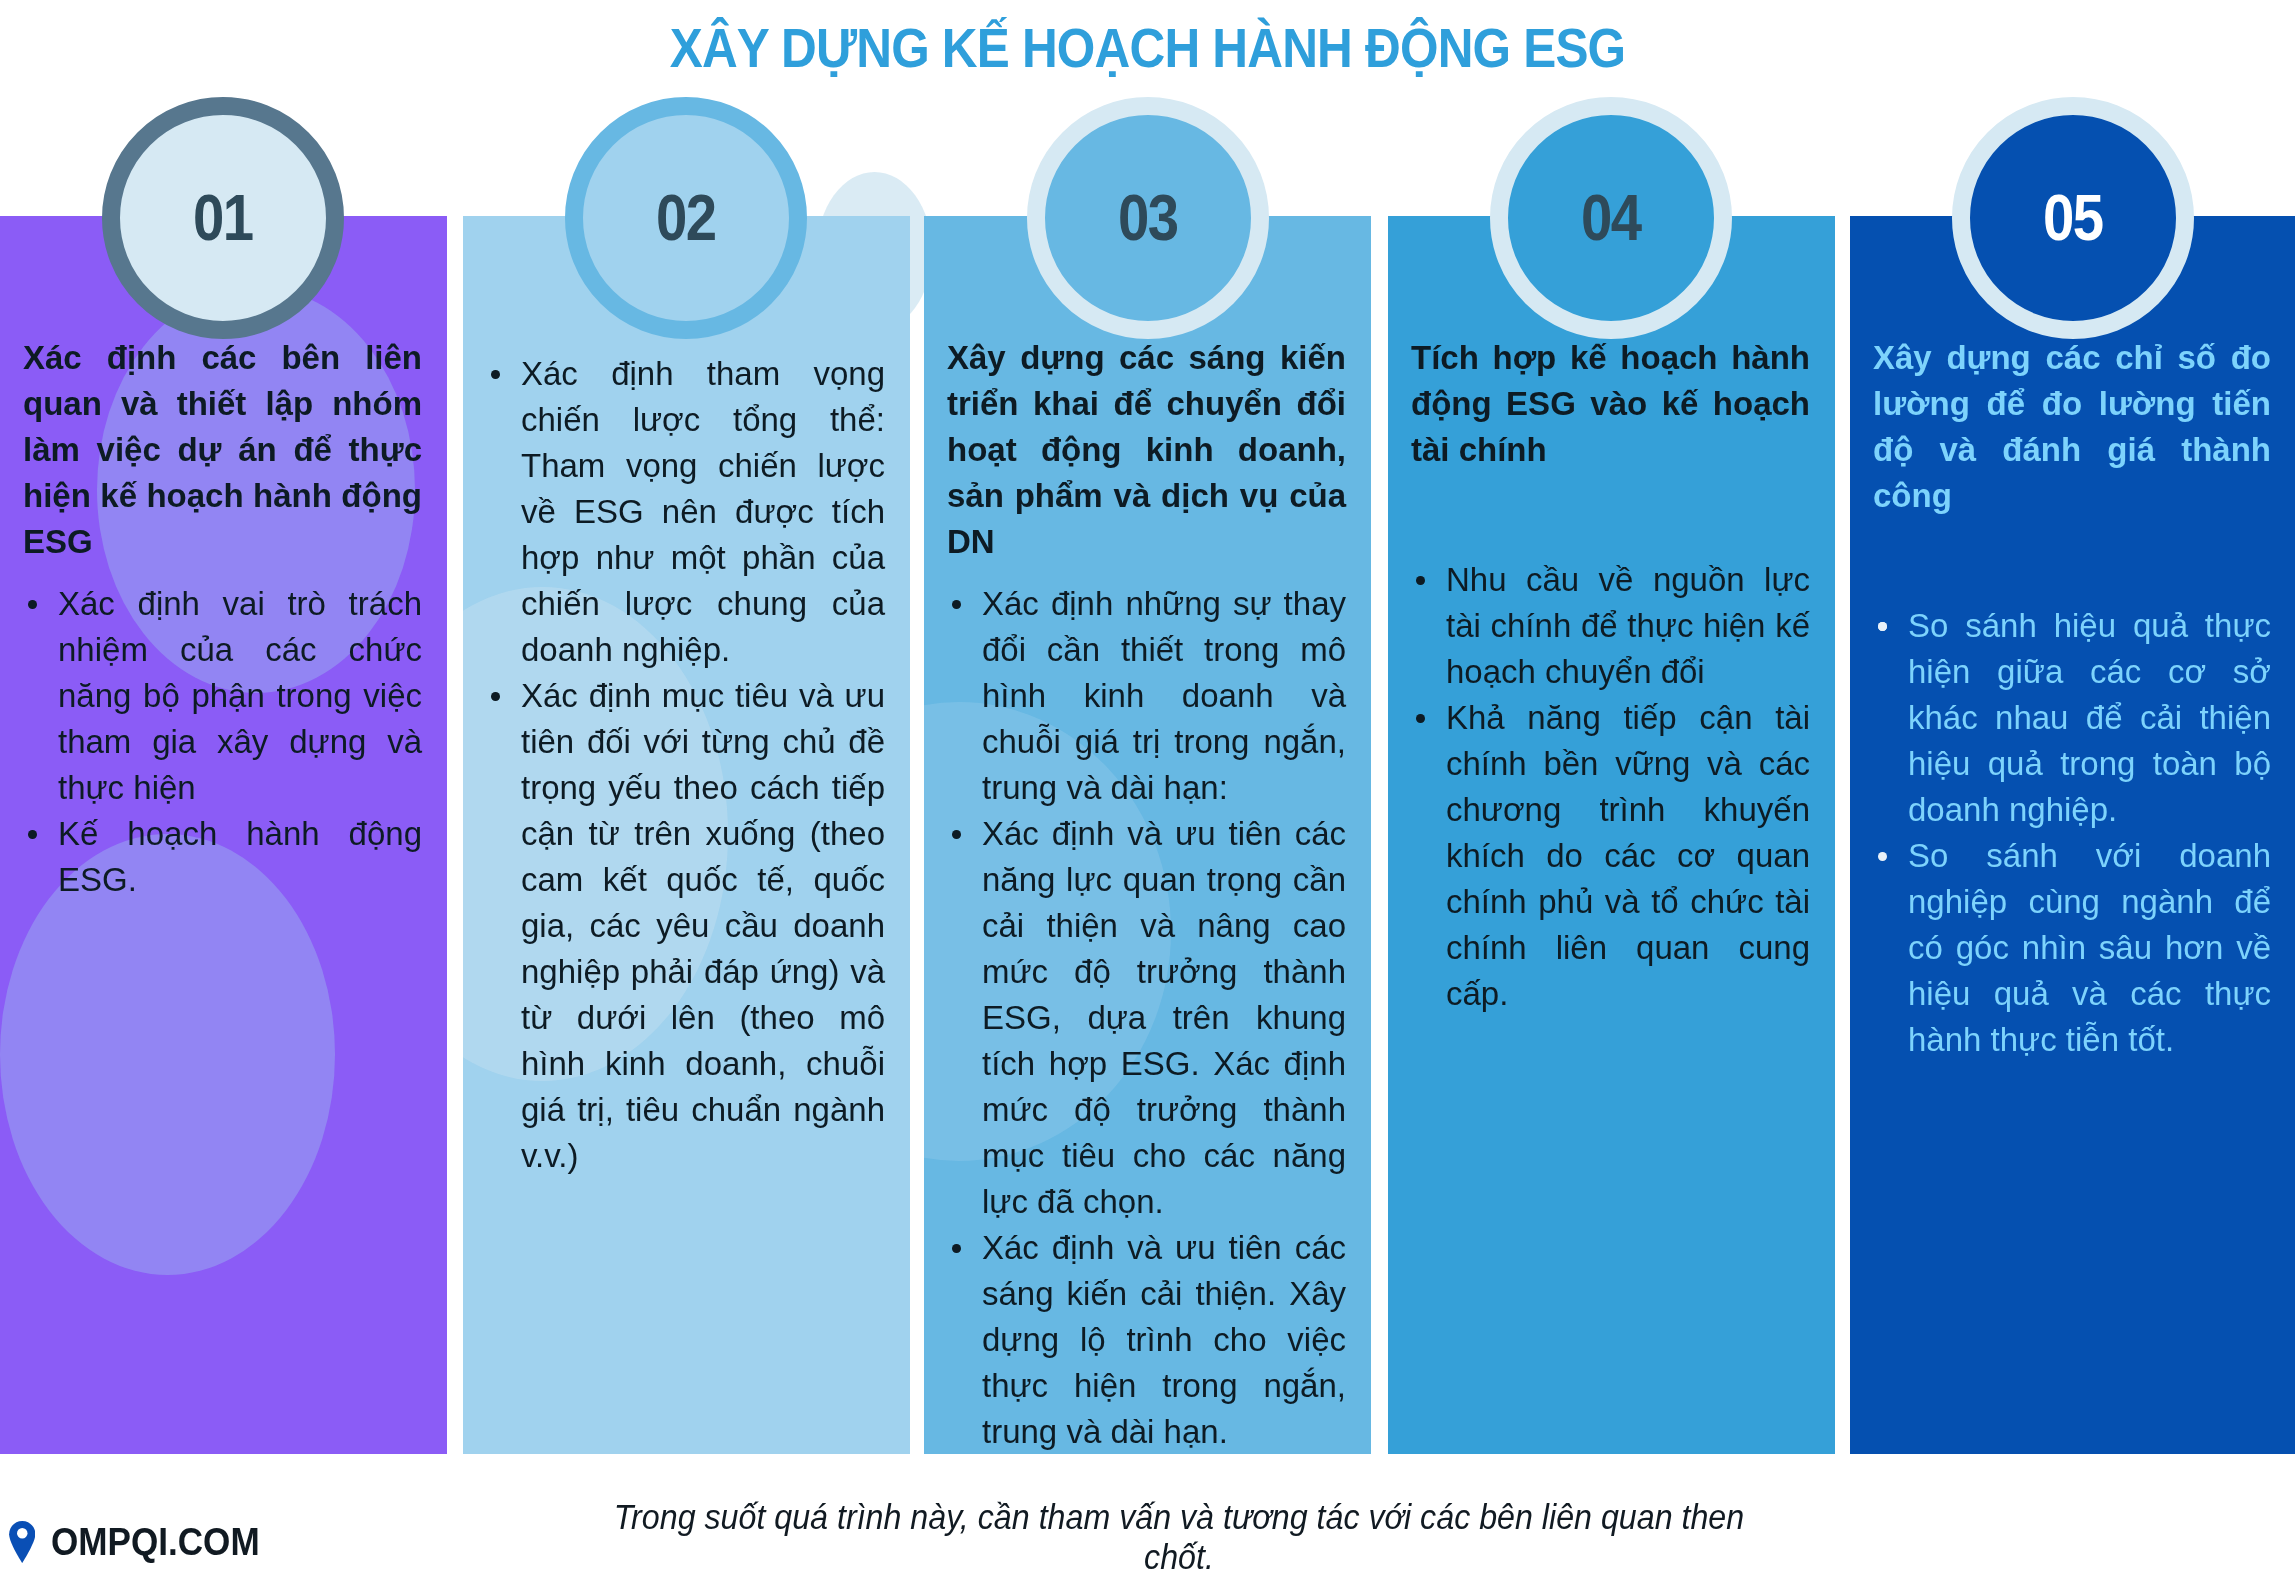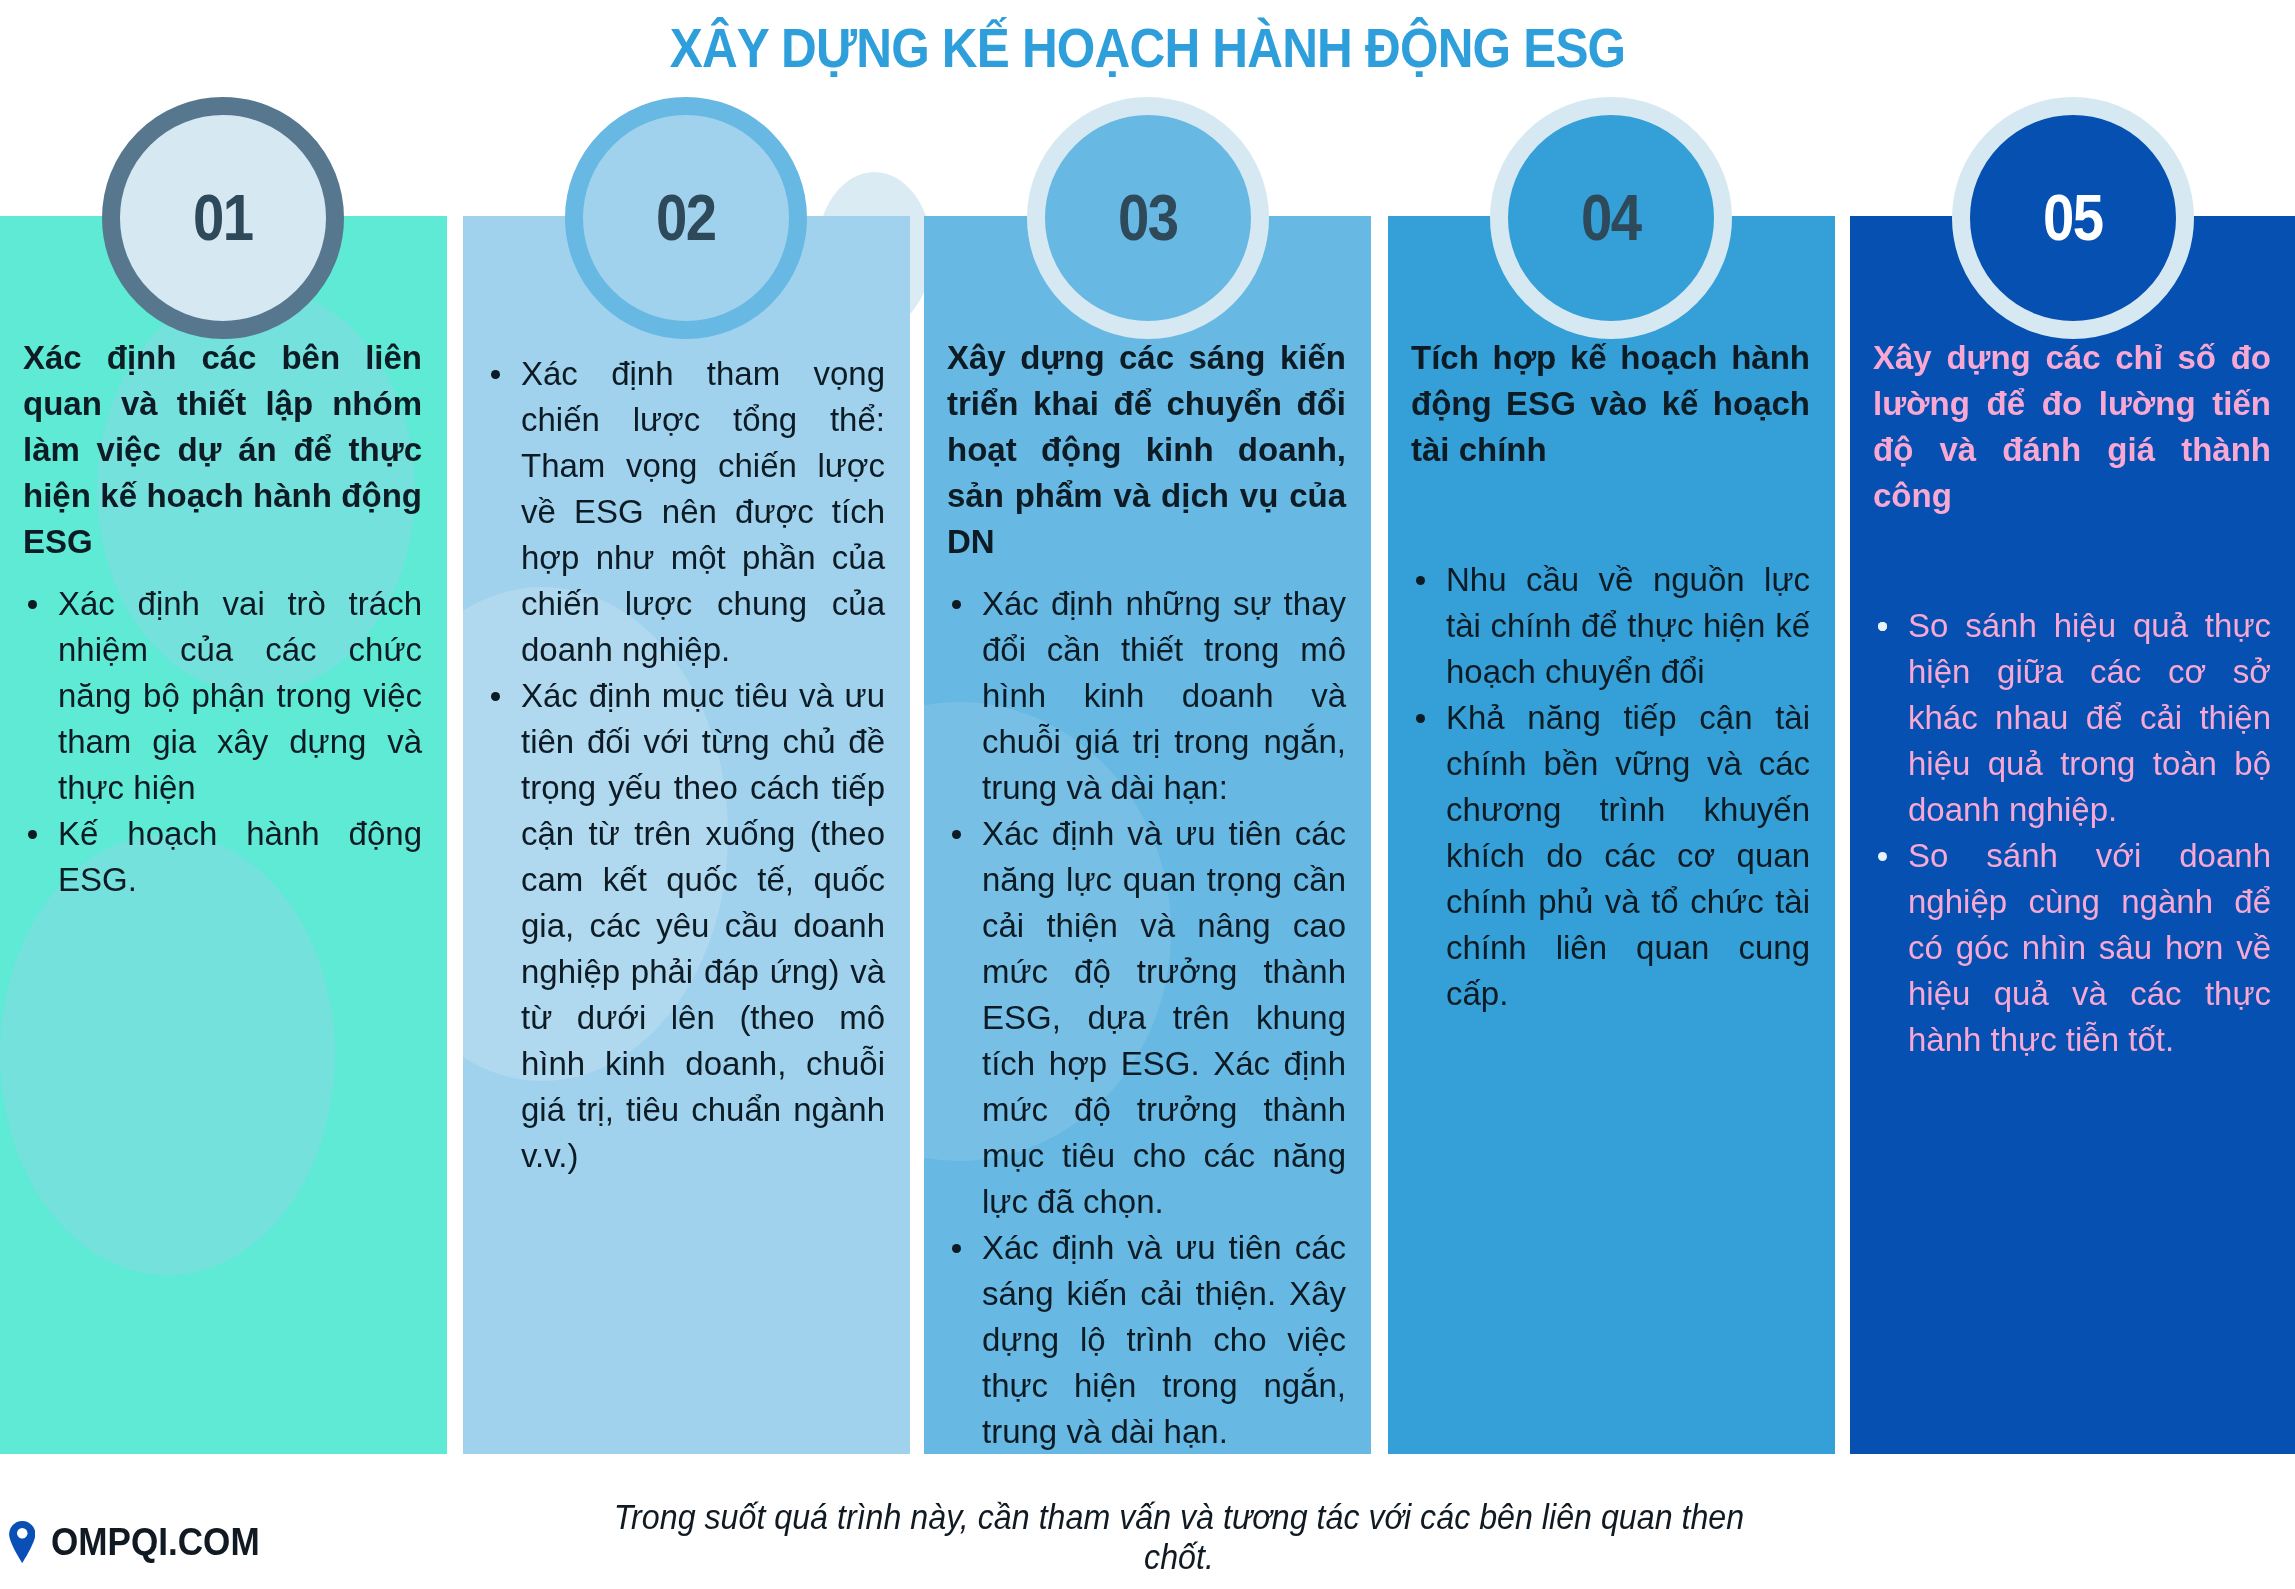--- a/index.html
+++ b/index.html
@@ -30,21 +30,21 @@
     .bullets { list-style: none; margin-top: 16px; }
     .bullets li {
       position: relative; padding-left: 35px;
       font-family: "Liberation Sans", sans-serif; font-size: 33px; line-height: 46px;
       text-align: justify; color: #0d1b24;
     }
     .bullets li .dot {
       position: absolute; left: 5.3px; top: 19.4px; width: 8.8px; height: 8.8px;
       border-radius: 50%; background: #0d1b24;
     }
-    .panel.light-text .heading, .panel.light-text .bullets li { color: #f9a8d4; }
+    .panel.light-text .heading, .panel.light-text .bullets li { color: #7dd3fc; }
     .panel.light-text .bullets li .dot { background: #E8F1F9; }
     .panel.spaced .bullets { margin-top: 84px; }
 
     .circle {
       position: absolute; width: 242px; height: 242px; border-radius: 50%;
       display: flex; align-items: center; justify-content: center;
     }
     .circle .num {
       font-family: "Liberation Sans", sans-serif; font-weight: bold; font-size: 64px;
       letter-spacing: -1.8px; transform: scaleX(0.88);
@@ -64,21 +64,21 @@
       color: #111a22; transform: scaleX(0.92);
     }
   </style>
 </head>
 <body>
 
 <div class="title">XÂY DỰNG KẾ HOẠCH HÀNH ĐỘNG ESG</div>
 
 <div class="deco" style="left:817px; top:172px; width:115px; height:159px; background:#D6E9F3; opacity:0.9; border-radius:50%;"></div>
 
-<div class="panel" style="left:0; width:447px; background:#5eead4;">
+<div class="panel" style="left:0; width:447px; background:#8b5cf6;">
   <div class="bg-blob" style="left:97px; top:71px; width:318px; height:406px; background:#A0D2EE;"></div>
   <div class="bg-blob" style="left:0px; top:618px; width:335px; height:441px; background:#A0D2EE;"></div>
   <div class="panel-content">
     <div class="heading">Xác định các bên liên quan và thiết lập nhóm làm việc dự án để thực hiện kế hoạch hành động ESG</div>
     <ul class="bullets">
       <li><span class="dot"></span><span>Xác định vai trò trách nhiệm của các chức năng bộ phận trong việc tham gia xây dựng và thực hiện</span></li>
       <li><span class="dot"></span><span>Kế hoạch hành động ESG.</span></li>
     </ul>
   </div>
 </div>

